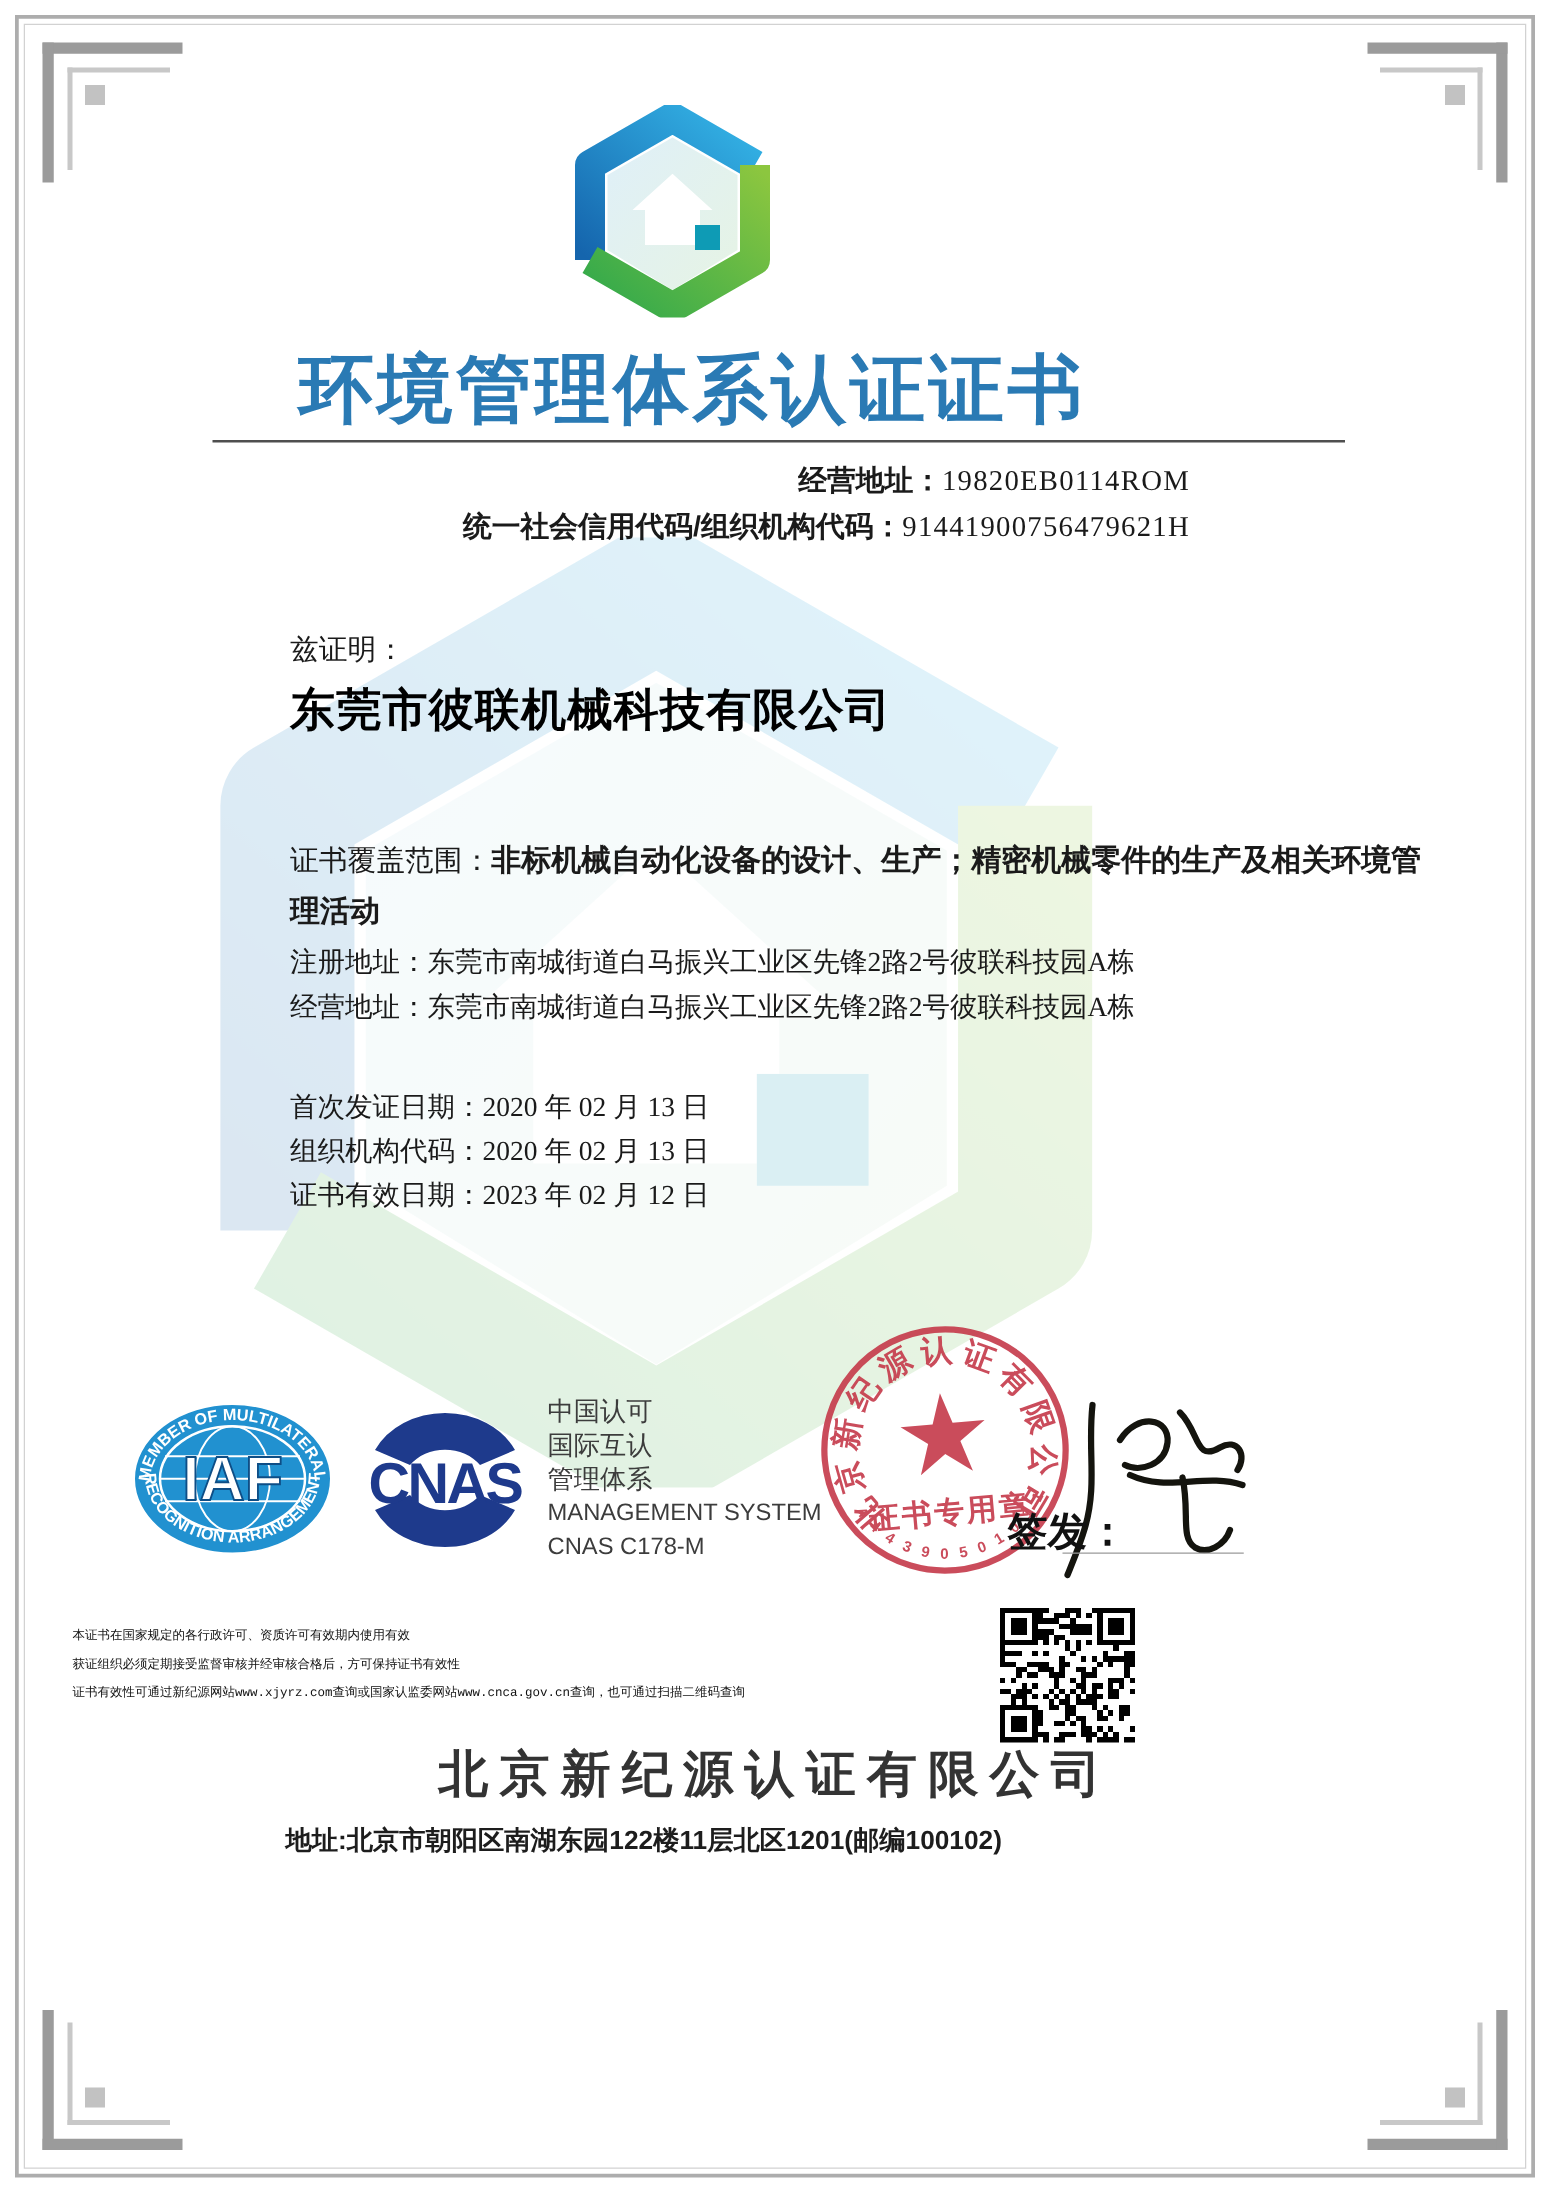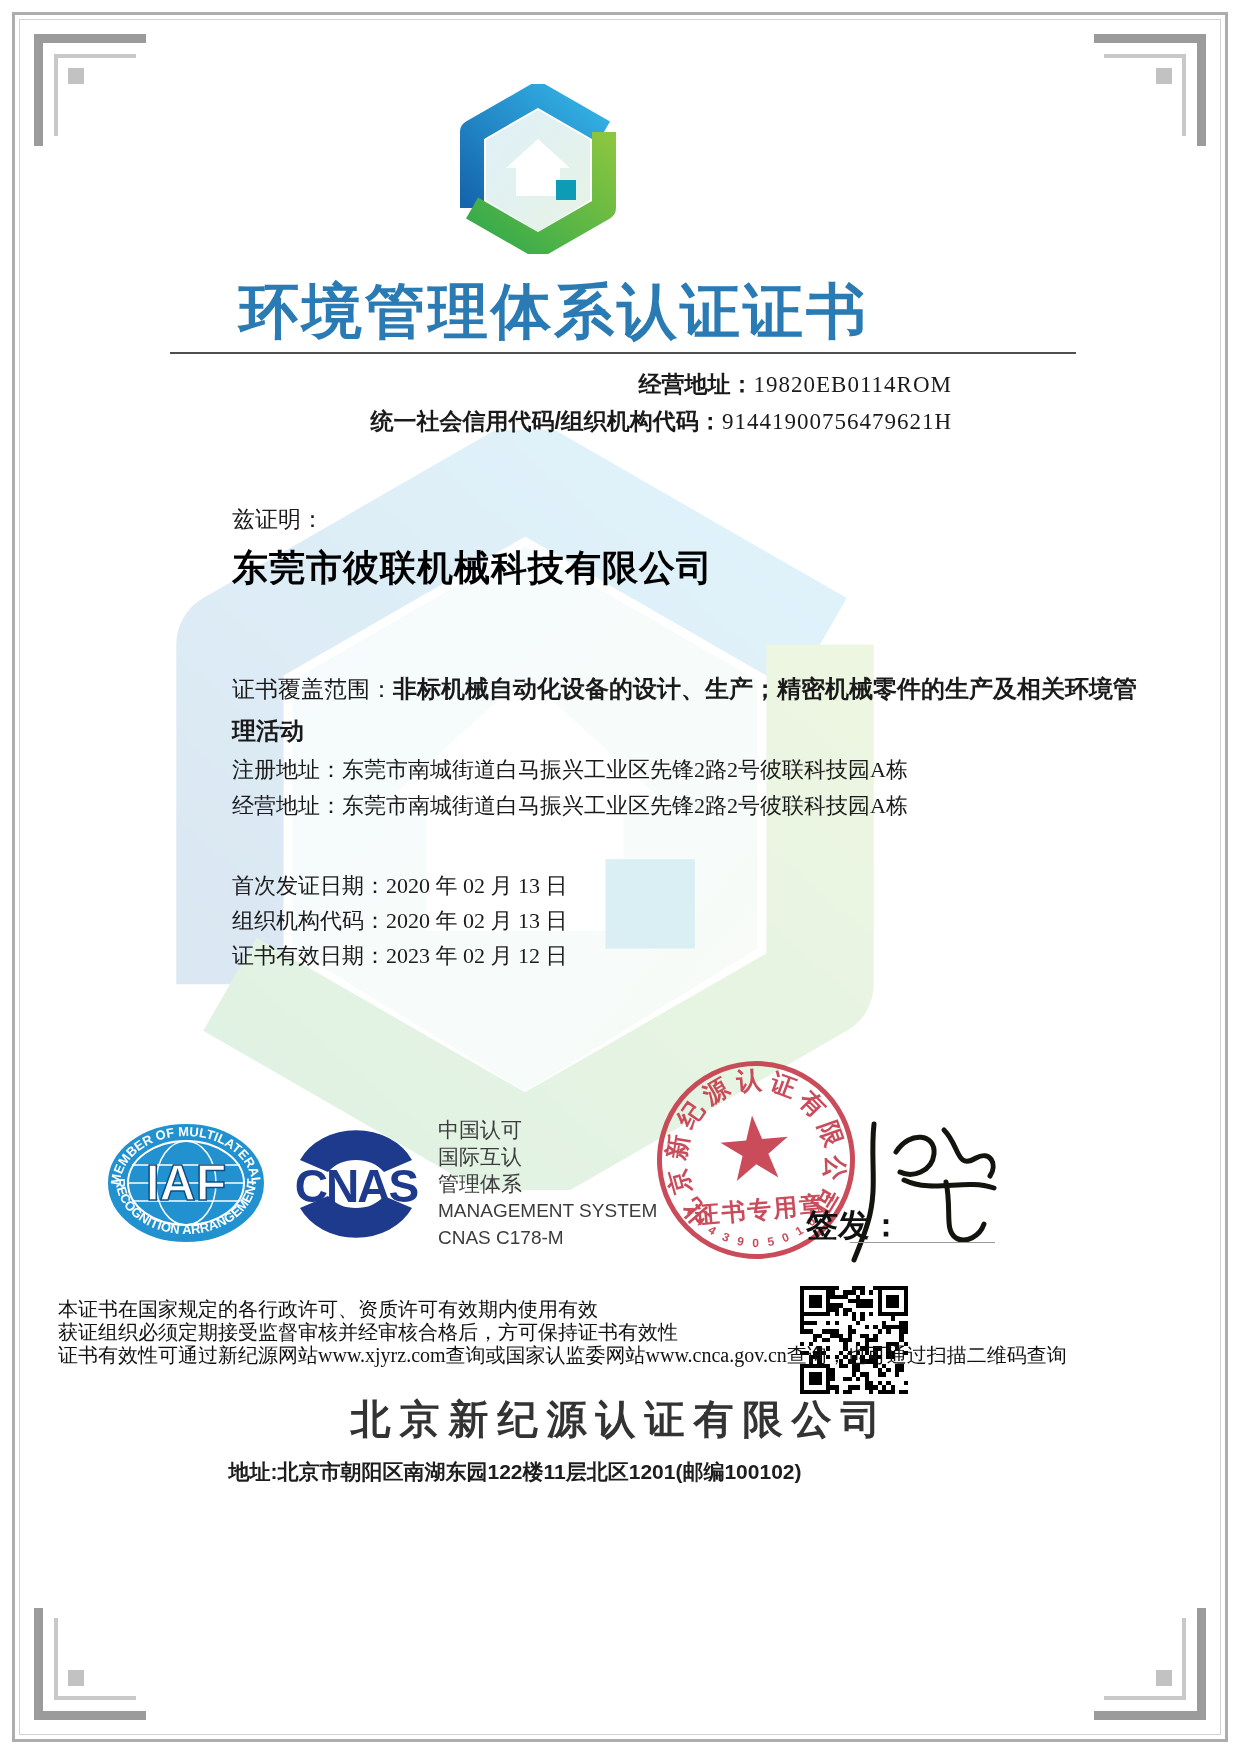--- a/index.html
+++ b/index.html
@@ -70,22 +70,22 @@
       letter-spacing:2px;color:var(--stamp-red);}
 
   
   .signature{position:absolute;left:848px;top:1118px;width:170px;height:150px;}
   .sign-label{position:absolute;left:782px;top:1204px;font-family:"Liberation Sans",sans-serif;
       font-weight:bold;font-size:32px;color:#111;margin-left:24px;}
   .sign-line{position:absolute;left:850px;top:1242px;width:145px;height:1px;background:#9a9a9a;}
 
   
   .qr{position:absolute;left:800px;top:1286px;width:108px;height:108px;}
-  .notes{position:absolute;left:58px;top:1298px;font-family:Liberation Serif, serif;
-      font-size:20px;line-height:23px;color:#111;}
+  .notes{position:absolute;left:58px;top:1298px;font-family:Liberation Mono, monospace;
+      font-size:10px;line-height:23px;color:#111;}
   .issuer{position:absolute;left:0;top:1392px;width:1240px;text-align:center;
       font-family:"Liberation Sans",sans-serif;font-weight:bold;font-size:40px;
       letter-spacing:9px;color:#333;}
   .issuer-addr{position:absolute;left:0;top:1458px;width:1030px;text-align:center;
       font-family:"Liberation Sans",sans-serif;font-weight:bold;font-size:21px;color:#1d1d1d;}
 </style>
 </head>
 <body>
 
 <div class="page">

